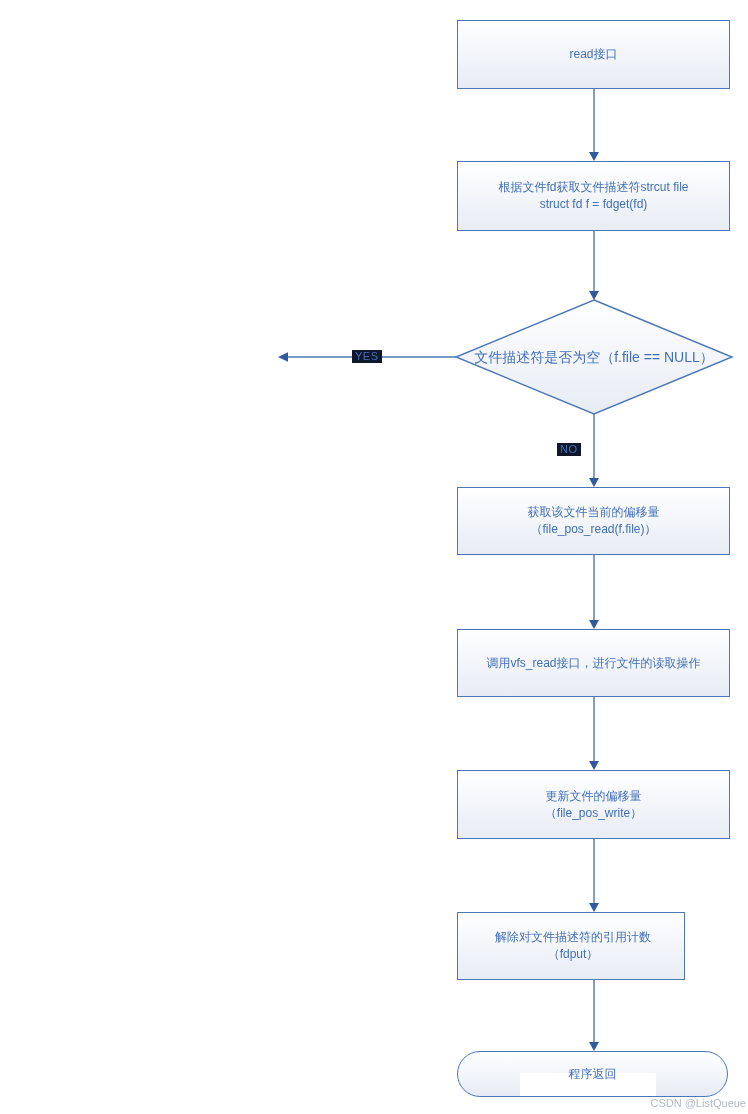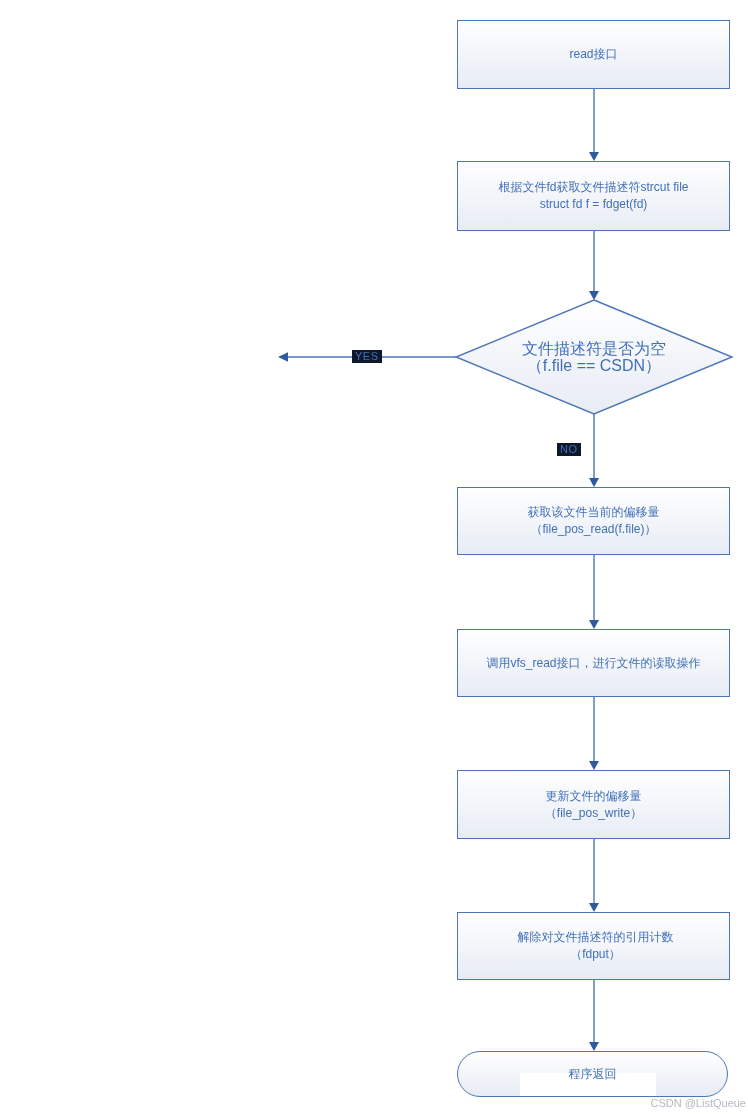--- a/index.html
+++ b/index.html
@@ -20,23 +20,23 @@
     border:1.4px solid var(--line,#4c76b6);
     background:linear-gradient(to bottom,#ffffff 0%,#f4f6fa 45%,#e7ecf4 100%);
     display:flex;flex-direction:column;align-items:center;justify-content:center;
     color:var(--text,#4170b8);
     font-size:12px;line-height:17px;text-align:right;
     padding:2px 6px;
   }
   .stadium{border-radius:24px;}
   .diamond-text{
     position:absolute;
-    display:flex;flex-direction:column;align-items:center;justify-content:center;
+    display:flex;align-items:center;justify-content:center;
     color:var(--text,#4170b8);
-    font-size:16px;line-height:17px;text-align:center;
+    font-size:14px;line-height:17px;text-align:center;
   }
   .edge-label{
     position:absolute;
     background:#0f172a;
     color:var(--text,#4170b8);
     font-size:11px;line-height:13px;
     padding:0 3px;
     letter-spacing:0.5px;
   }
   .whiteout{position:absolute;background:#ffffff;}
@@ -92,21 +92,21 @@
     <span>read接口</span>
   </div>
 
   <div class="node" style="left:457px;top:161px;width:273px;height:70px;">
     <span>根据文件fd获取文件描述符strcut file</span>
     <span>struct fd f = fdget(fd)</span>
   </div>
 
   <div class="diamond-text" style="left:456px;top:300px;width:276px;height:114px;">
     <span>文件描述符是否为空</span>
-    <span>（f.file == CSDN）</span>
+    <span>（f.file == NULL）</span>
   </div>
 
 
   <div class="edge-label" style="left:352px;top:350px;">YES</div>
 
   <div class="edge-label" style="left:557px;top:443px;">NO</div>
 
   <div class="node" style="left:457px;top:487px;width:273px;height:68px;">
     <span>获取该文件当前的偏移量</span>
     <span>（file_pos_read(f.file)）</span>
@@ -114,21 +114,21 @@
 
   <div class="node" style="left:457px;top:629px;width:273px;height:68px;">
     <span>调用vfs_read接口，进行文件的读取操作</span>
   </div>
 
   <div class="node" style="left:457px;top:770px;width:273px;height:69px;">
     <span>更新文件的偏移量</span>
     <span>（file_pos_write）</span>
   </div>
 
-  <div class="node" style="left:457px;top:912px;width:273px;height:68px;padding-left:10px;">
+  <div class="node" style="left:457px;top:912px;width:228px;height:68px;padding-left:10px;">
     <span>解除对文件描述符的引用计数</span>
     <span>（fdput）</span>
   </div>
 
   <div class="node stadium" style="left:457px;top:1051px;width:271px;height:46px;">
     <span style="position:relative;z-index:2;">程序返回</span>
 
     <div class="whiteout" style="left:62px;top:21px;width:136px;height:23px;z-index:1;"></div>
   </div>
 

